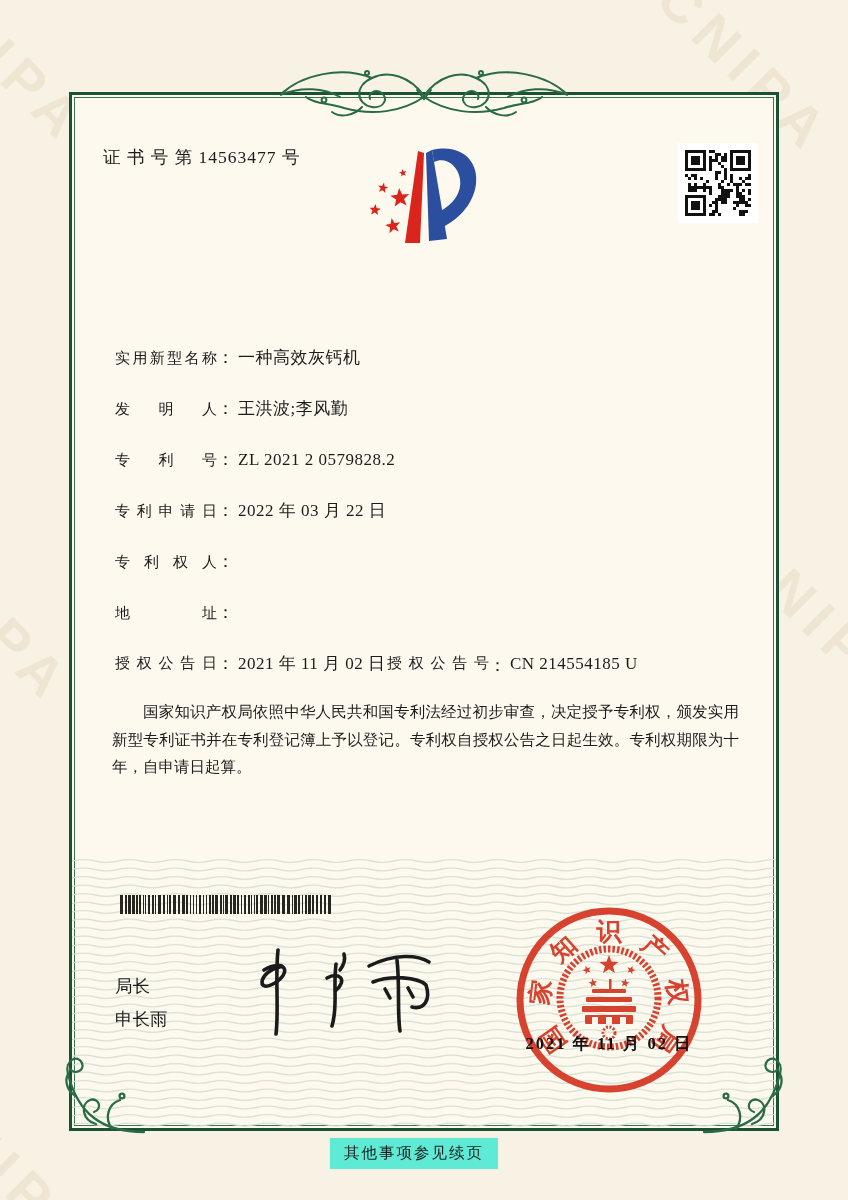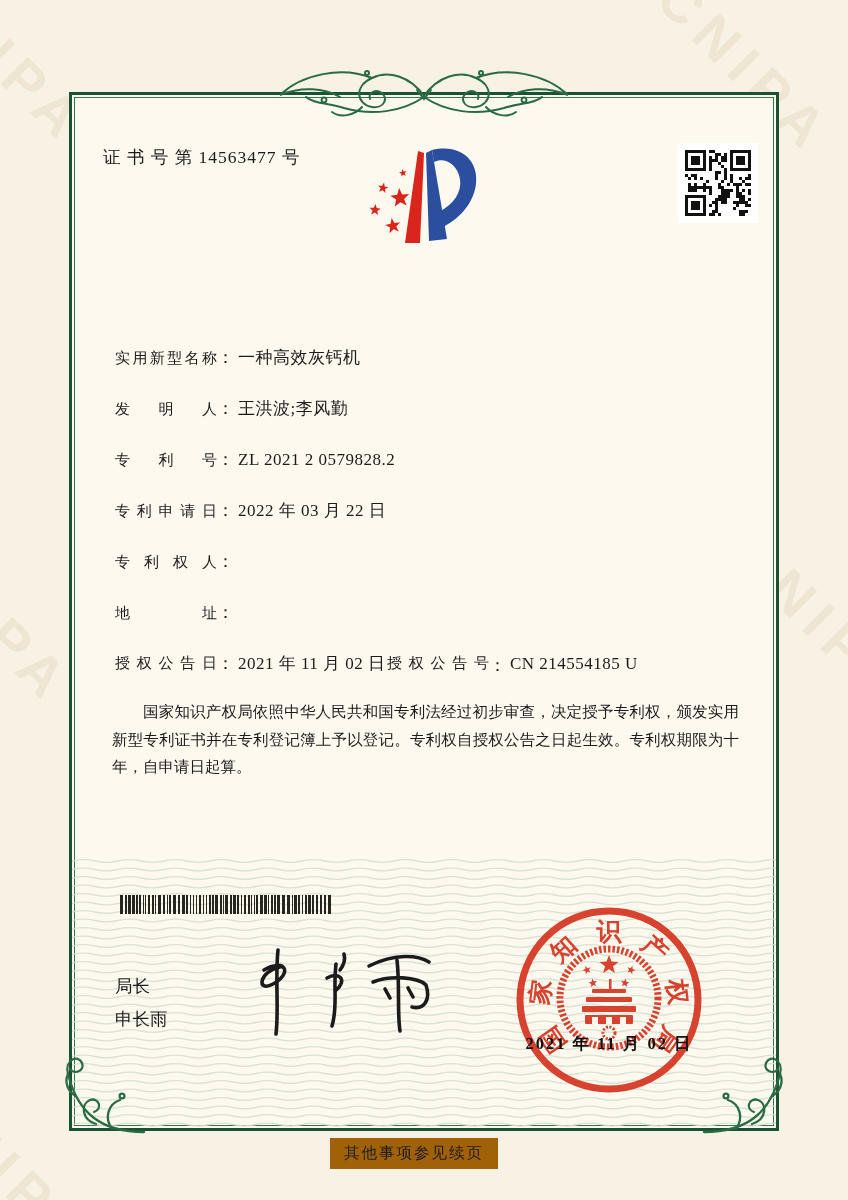--- a/index.html
+++ b/index.html
@@ -52,21 +52,21 @@
   .officer{position:absolute; left:115px; top:970px; font-family:"Liberation Sans","DejaVu Sans",sans-serif;
     font-size:17.5px; line-height:33px;}
   .signature{position:absolute; left:248px; top:936px;}
   .seal{position:absolute; left:512px; top:903px;}
   .seal-date{
     position:absolute; left:509px; top:1033px; width:200px; text-align:center;
     font-size:16.5px; font-weight:bold; letter-spacing:2px; color:#111; z-index:6;
   }
   .page-info{position:absolute; left:0; top:1092px; width:816px; text-align:center; font-size:14.5px;}
   .note-box{
-    position:absolute; left:330px; top:1138px; background:#a16207; padding:5px 14px;
+    position:absolute; left:330px; top:1138px; background:#5eead4; padding:5px 14px;
     font-size:15.5px; letter-spacing:2px; box-shadow:0 0 2px rgba(0,0,0,0.06);
   }
 </style>
 </head>
 <body>
 
 <div class="page">
 
   <span class="wm" style="left:-55px; top:-45px; font-size:56px;">CNIPA</span>
   <span class="wm" style="left:515px; top:140px; font-size:58px;">CNIPA</span>

